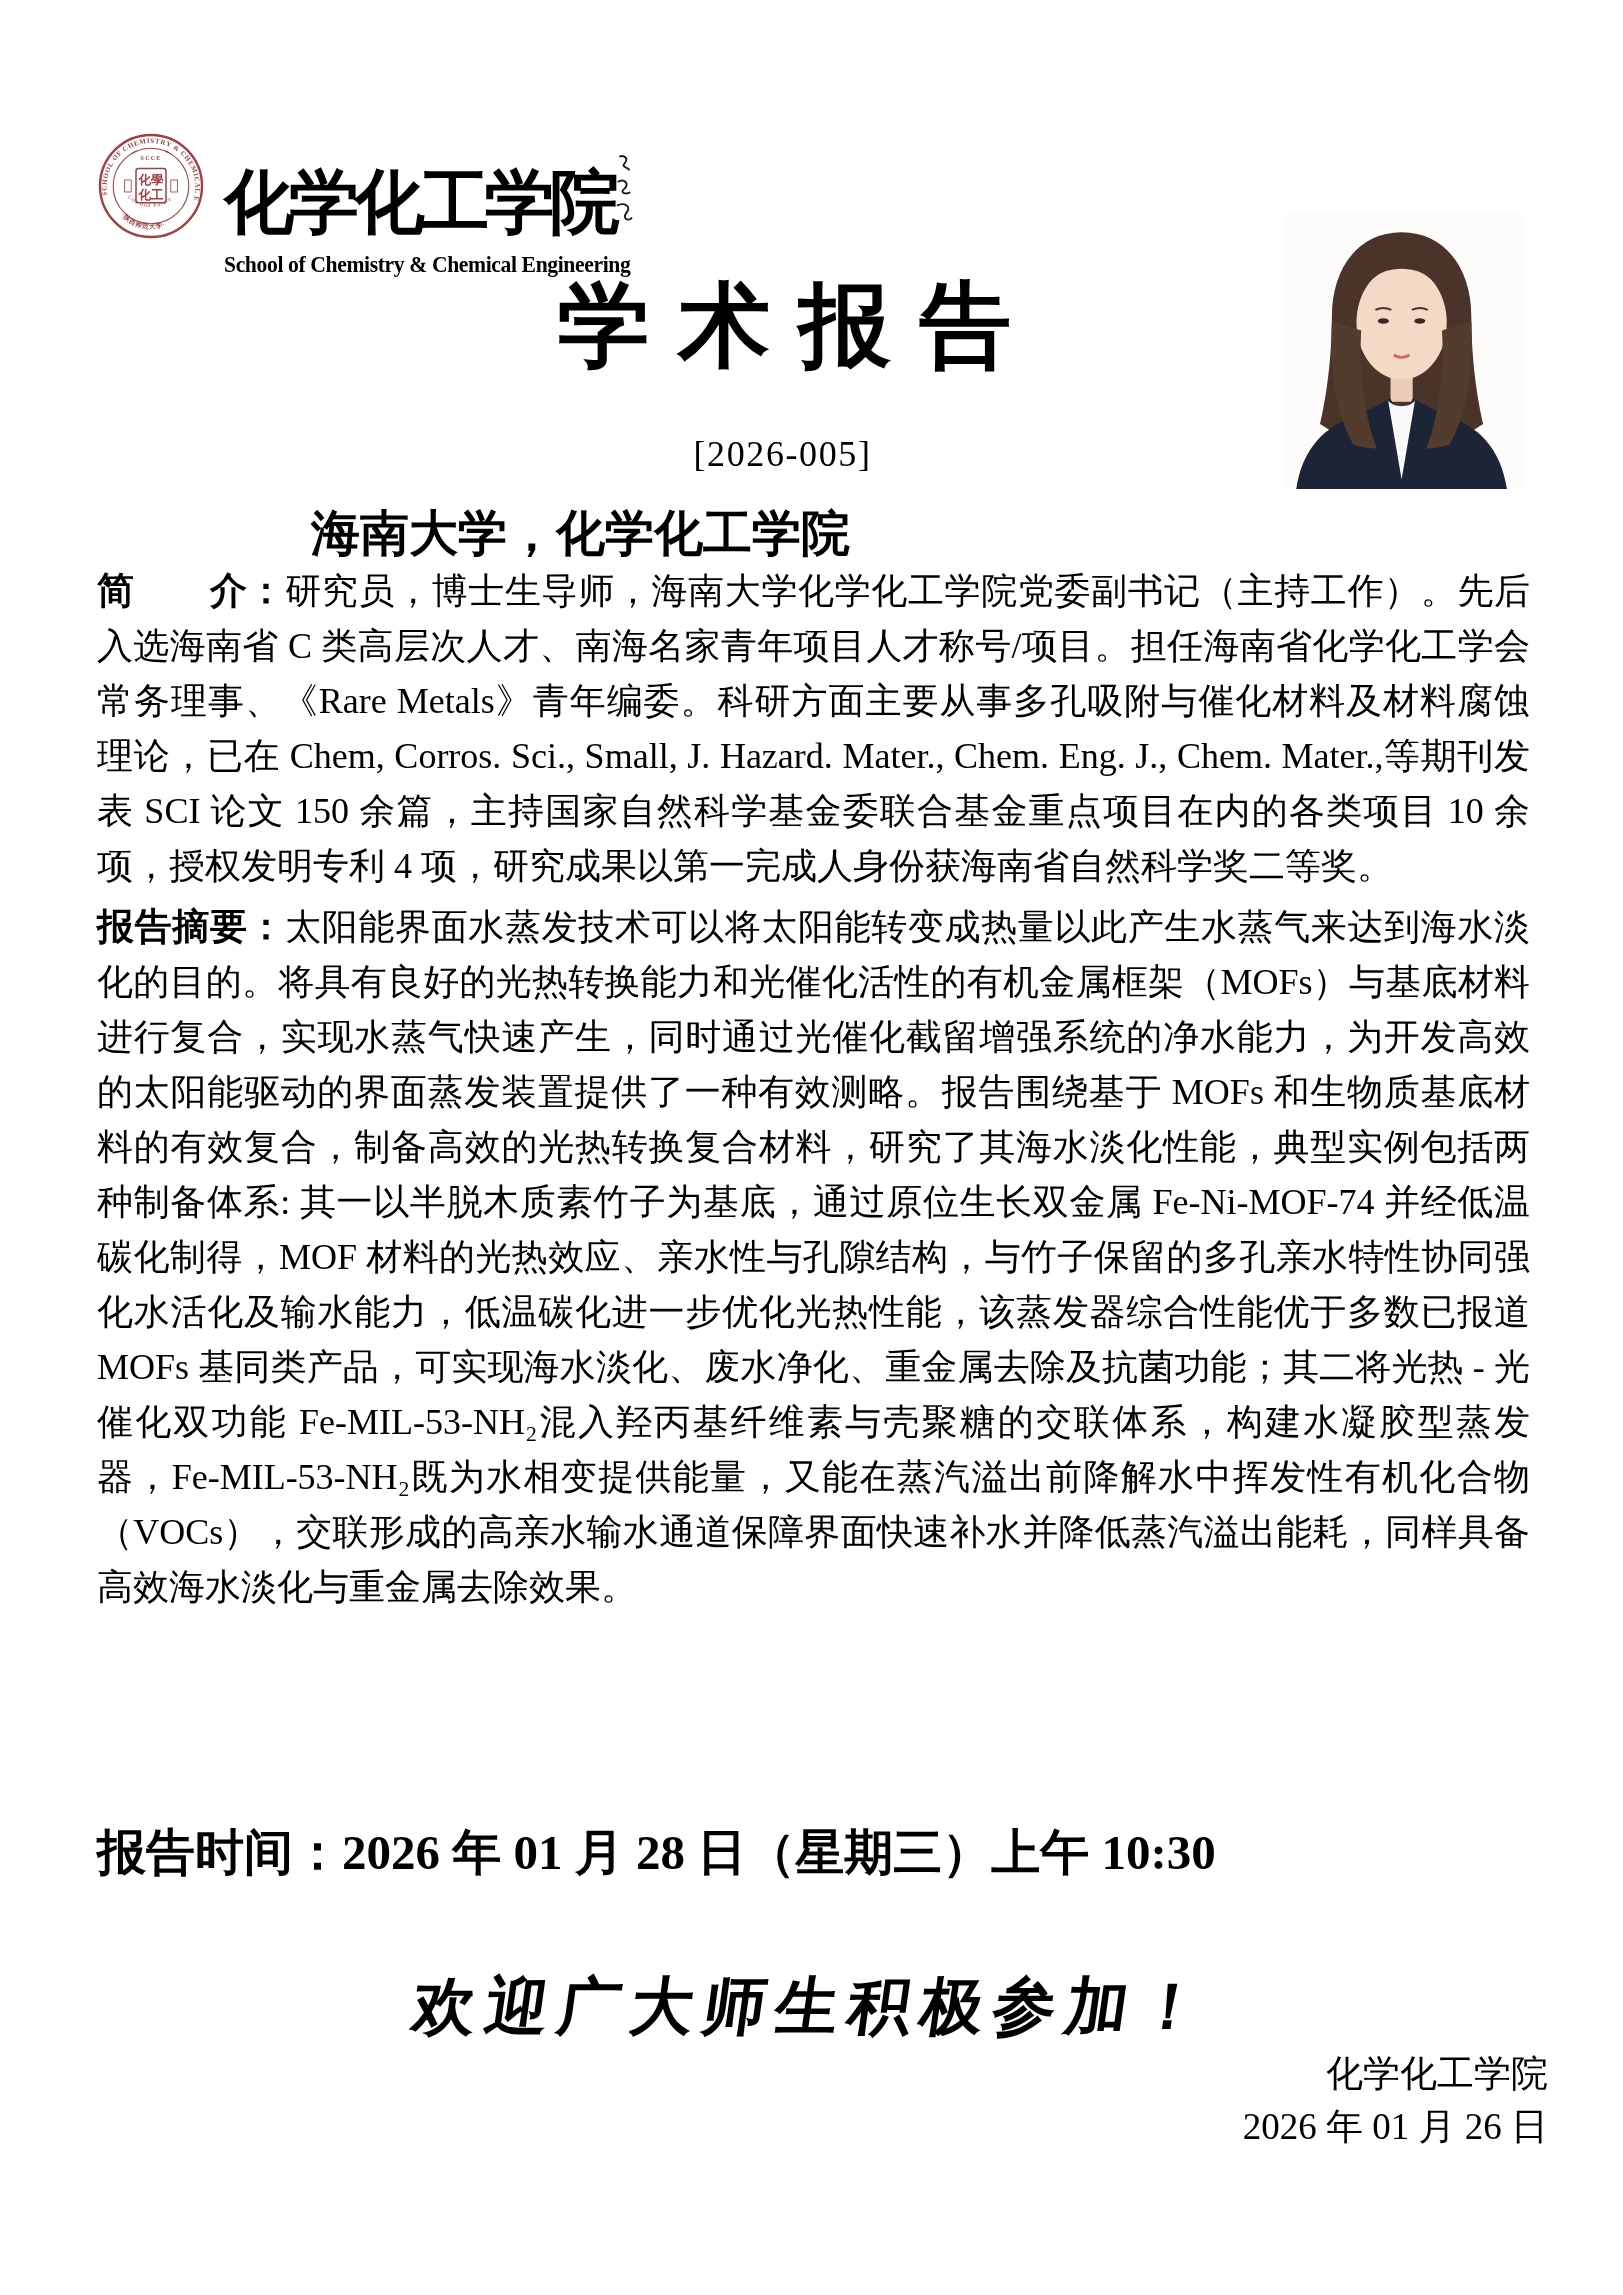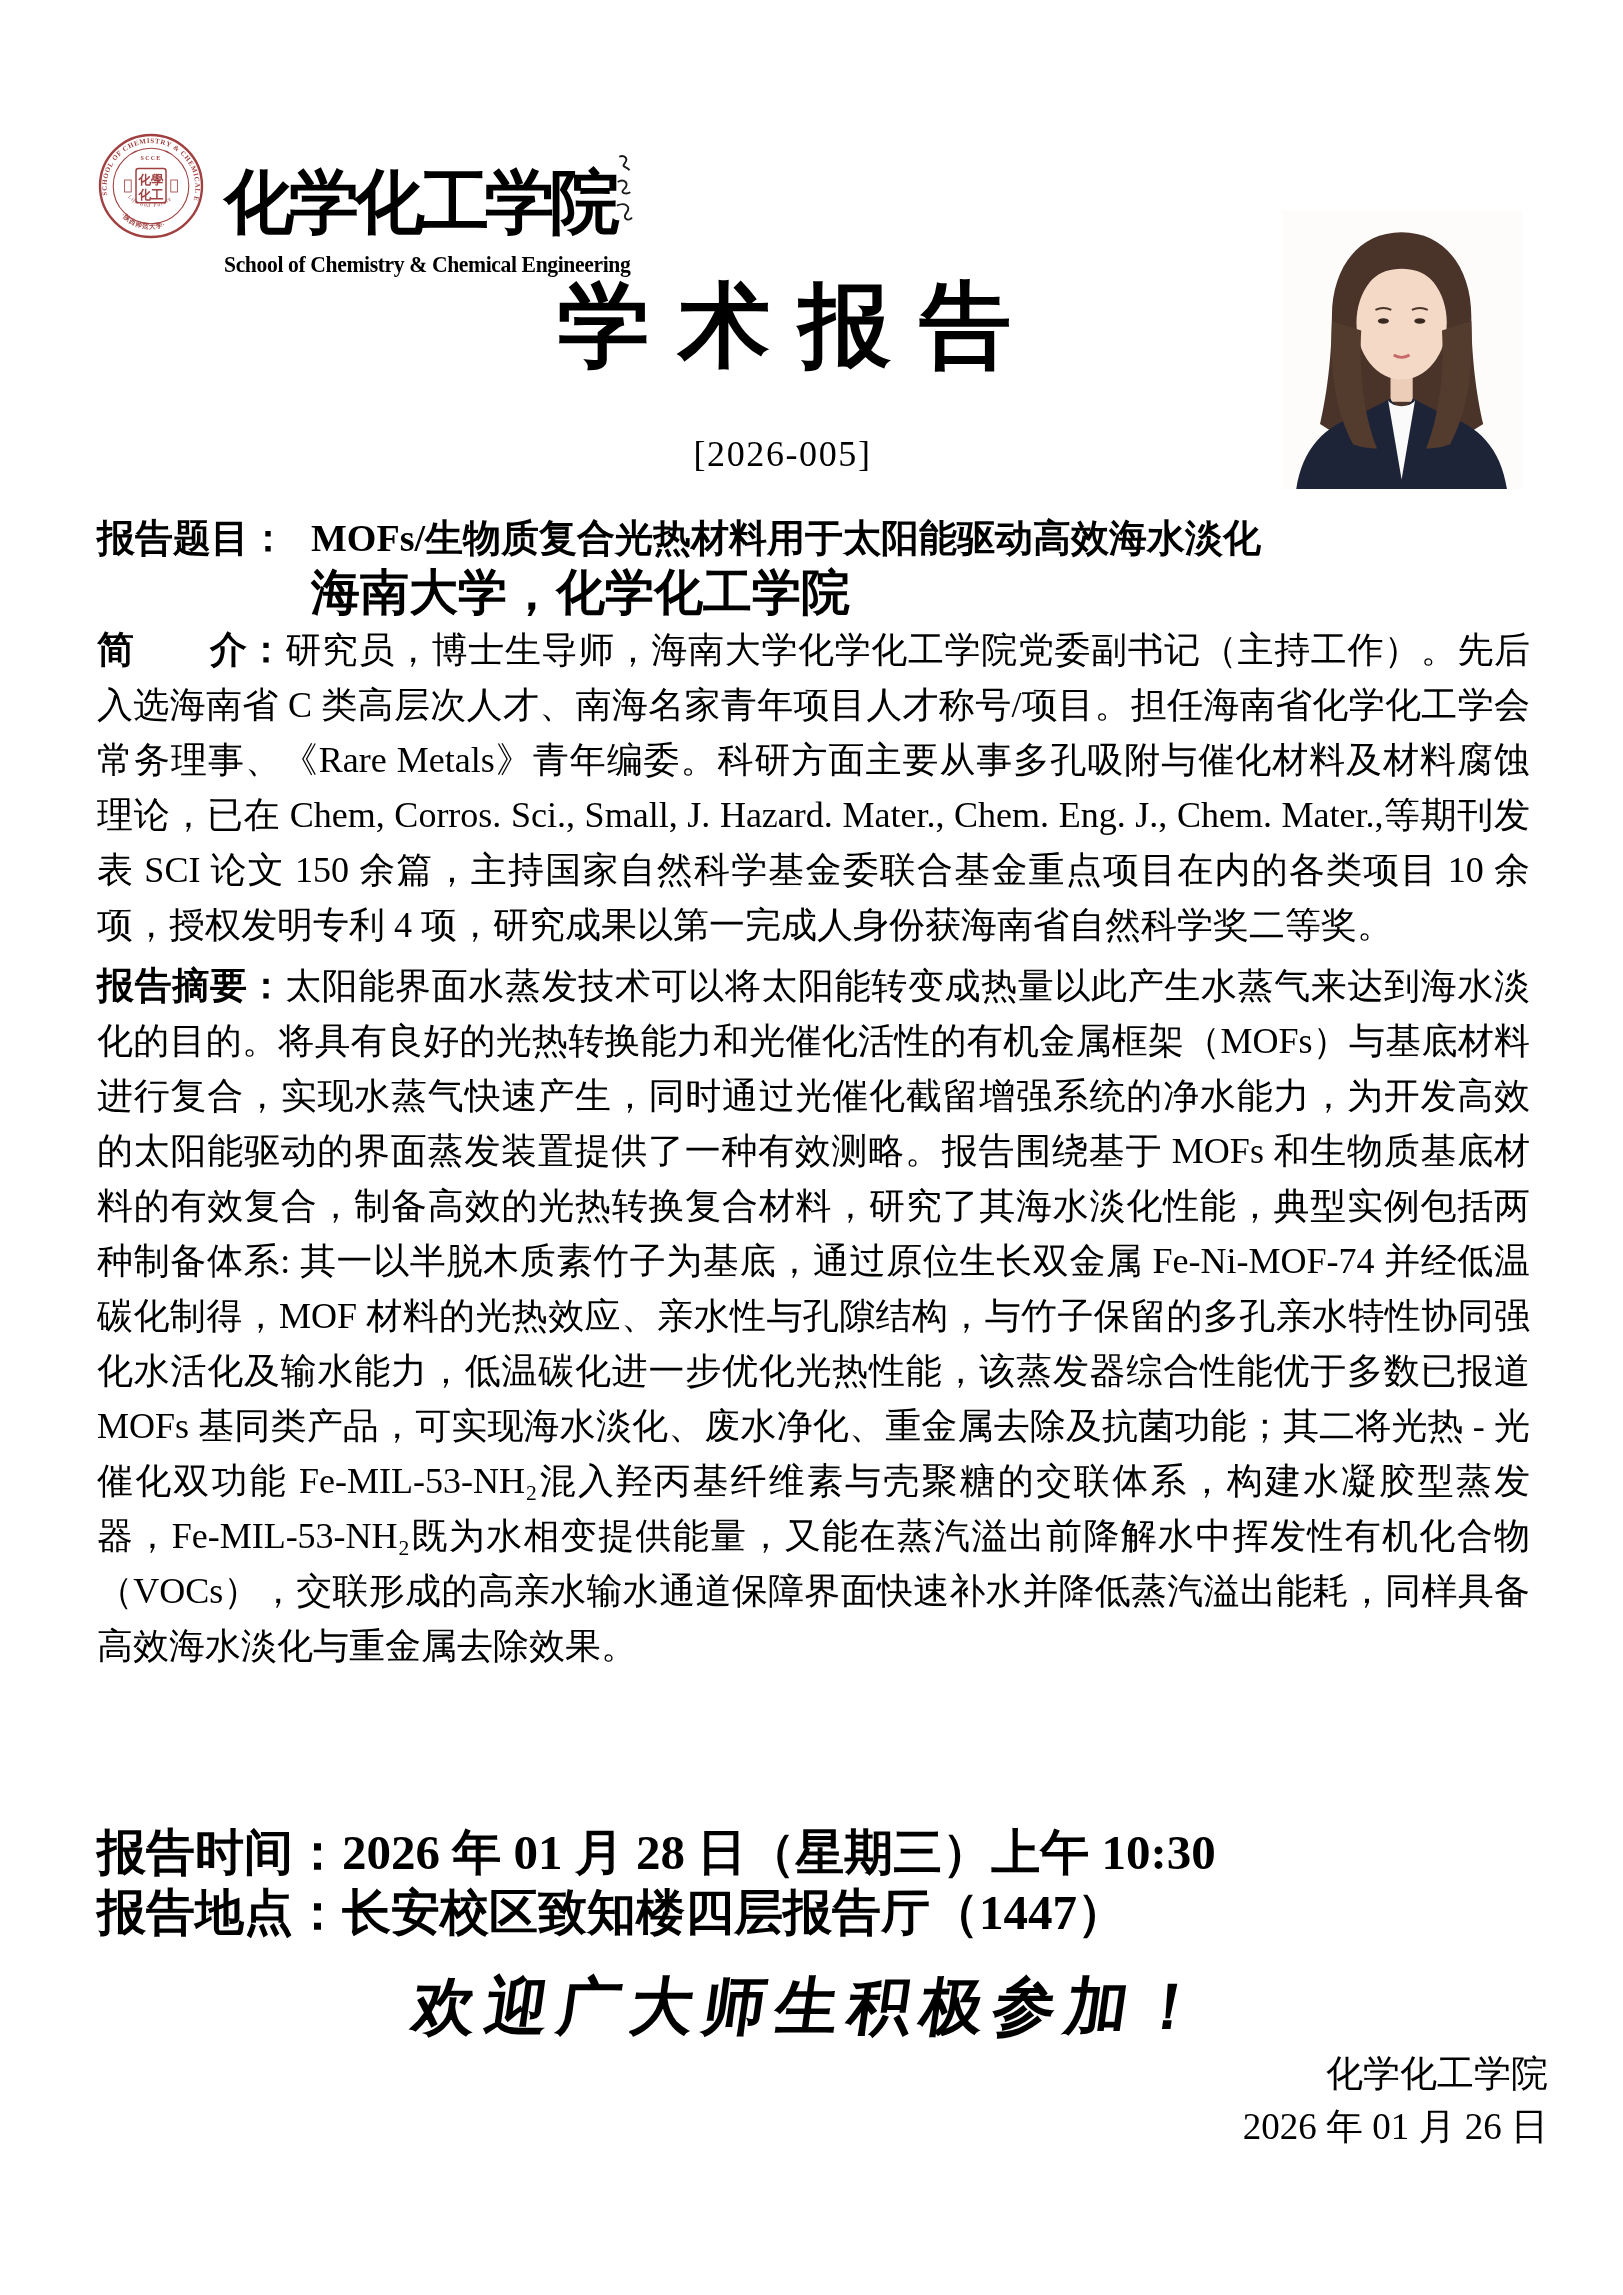--- a/index.html
+++ b/index.html
@@ -113,41 +113,35 @@
     <path d="M 164 126 Q 174 121 184 126" stroke="#4a3429" stroke-width="2.5" fill="none"></path>
     <path d="M 141 183 Q 151 189 161 183" stroke="#c86a6a" stroke-width="3.5" fill="none"></path>
     <path d="M 18 352 C 26 300 54 272 98 258 L 137 238 C 142 252 160 252 165 238 L 204 258
              C 248 272 276 300 284 352 Z" fill="#1d2438"></path>
     <path d="M 134 240 L 151 340 L 168 240 C 162 250 140 250 134 240 Z" fill="#fafafa"></path>
     <path d="M 63 140 C 60 205 68 255 90 296 C 102 300 112 301 120 301 C 104 262 97 205 100 152 Z" fill="#533b2d"></path>
     <path d="M 239 140 C 242 205 234 255 212 296 C 200 300 190 301 182 301 C 198 262 205 205 202 152 Z" fill="#533b2d"></path>
   </svg>
 
   <div class="body-block">
-    <div class="line-topic">
-      <span class="inline-label">报告题目：</span><span>MOFs/生物质复合光热材料用于太阳能驱动高效海水淡化</span>
-    </div>
     <div class="line-affil">海南大学，化学化工学院</div>
 
     <div class="para">
       <span class="plabel">简　　介：</span><span>研究员，博士生导师，海南大学化学化工学院党委副书记（主持工作）。先后入选海南省 C 类高层次人才、南海名家青年项目人才称号/项目。担任海南省化学化工学会常务理事、《Rare Metals》青年编委。科研方面主要从事多孔吸附与催化材料及材料腐蚀理论，已在 Chem, Corros. Sci., Small, J. Hazard. Mater., Chem. Eng. J., Chem. Mater.,等期刊发表 SCI 论文 150 余篇，主持国家自然科学基金委联合基金重点项目在内的各类项目 10 余项，授权发明专利 4 项，研究成果以第一完成人身份获海南省自然科学奖二等奖。</span>
     </div>
 
     <div class="para">
       <span class="plabel">报告摘要：</span><span>太阳能界面水蒸发技术可以将太阳能转变成热量以此产生水蒸气来达到海水淡化的目的。将具有良好的光热转换能力和光催化活性的有机金属框架（MOFs）与基底材料进行复合，实现水蒸气快速产生，同时通过光催化截留增强系统的净水能力，为开发高效的太阳能驱动的界面蒸发装置提供了一种有效测略。报告围绕基于 MOFs 和生物质基底材料的有效复合，制备高效的光热转换复合材料，研究了其海水淡化性能，典型实例包括两种制备体系: 其一以半脱木质素竹子为基底，通过原位生长双金属 Fe-Ni-MOF-74 并经低温碳化制得，MOF 材料的光热效应、亲水性与孔隙结构，与竹子保留的多孔亲水特性协同强化水活化及输水能力，低温碳化进一步优化光热性能，该蒸发器综合性能优于多数已报道 MOFs 基同类产品，可实现海水淡化、废水净化、重金属去除及抗菌功能；其二将光热 - 光催化双功能 Fe-MIL-53-NH₂混入羟丙基纤维素与壳聚糖的交联体系，构建水凝胶型蒸发器，Fe-MIL-53-NH₂既为水相变提供能量，又能在蒸汽溢出前降解水中挥发性有机化合物（VOCs），交联形成的高亲水输水通道保障界面快速补水并降低蒸汽溢出能耗，同样具备高效海水淡化与重金属去除效果。</span>
     </div>
   </div>
 
   <div class="schedule">
     <div>
       <span>报告时间：</span><span>2026 年 01 月 28 日（星期三）上午 10:30</span>
     </div>
-    <div>
-      <span>报告地点：</span><span>长安校区致知楼四层报告厅（1447）</span>
-    </div>
   </div>
 
   <div class="welcome">欢迎广大师生积极参加！</div>
 
   <div class="footer">
     <div>化学化工学院</div>
     <div>2026 年 01 月 26 日</div>
   </div>
 
 </div>

